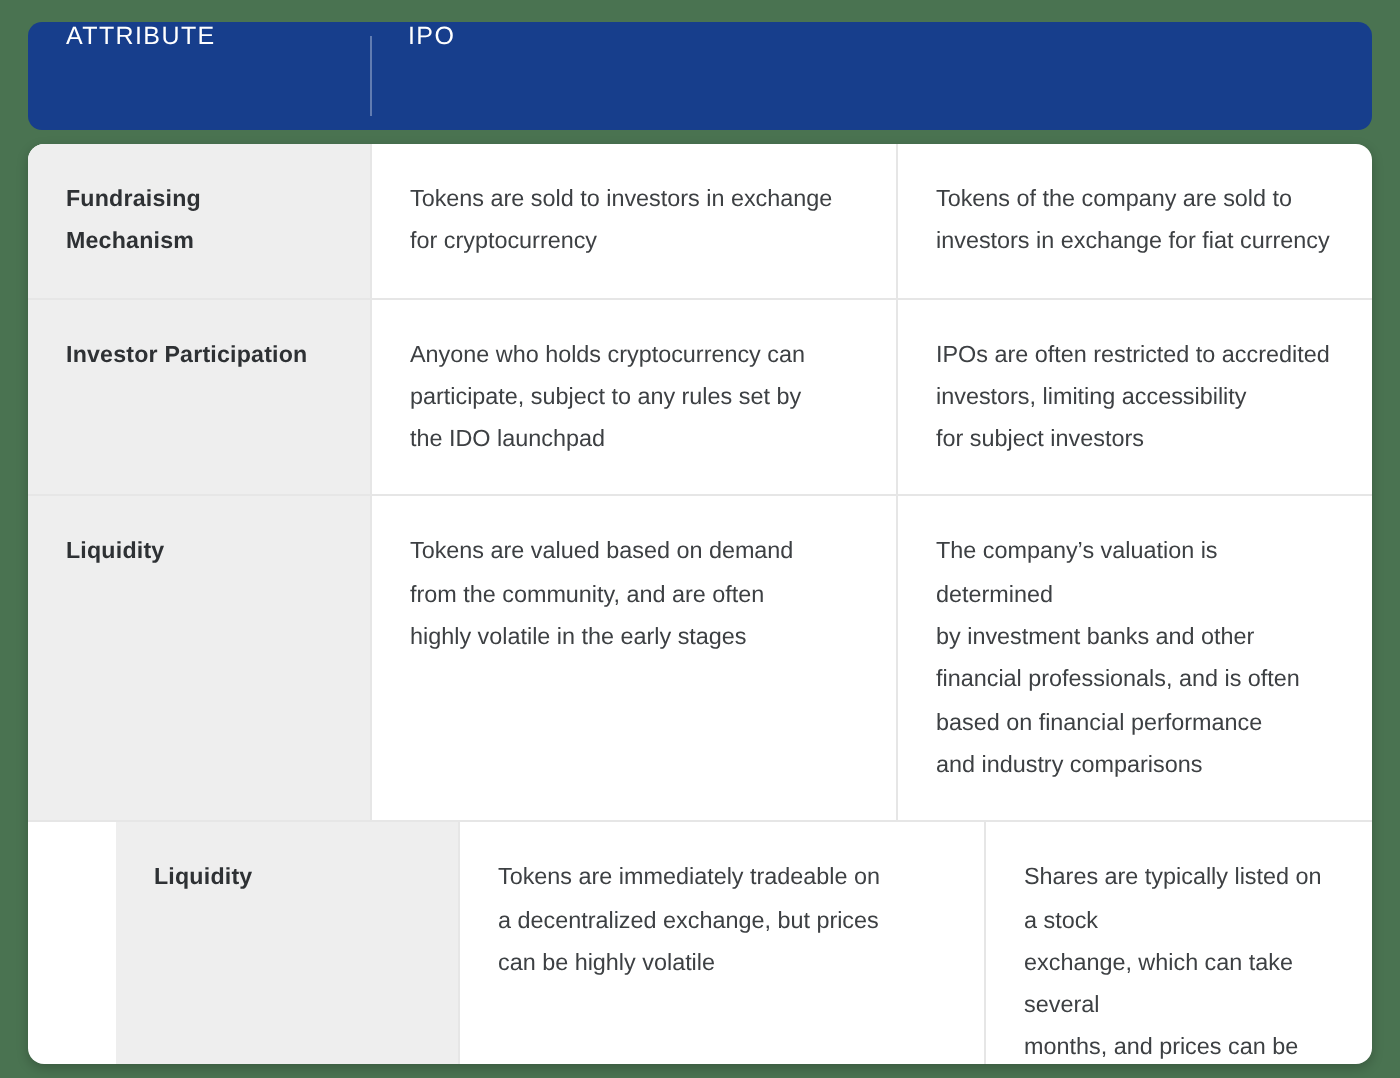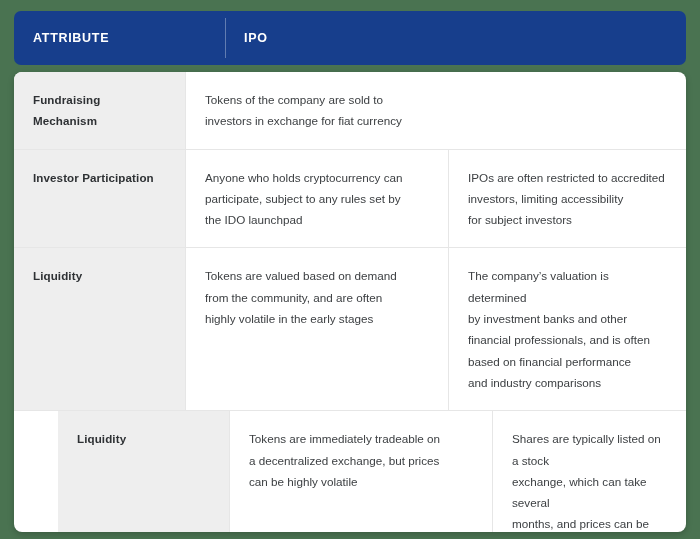--- a/index.html
+++ b/index.html
@@ -29,42 +29,42 @@
     display: flex;
     width: 100%;
     height: 54px;
     background: #173e8c;
     border-radius: 7px;
     overflow: hidden;
   }
 
   .th {
     display: flex;
-    align-items: center;
+    align-items: flex-start;
     padding: 0 0 0 19px;
     color: #ffffff;
     font-size: 12.5px;
-    font-weight: bold;
+    font-weight: normal;
     letter-spacing: 0.7px;
     position: relative;
   }
 
   .th + .th::before {
     content: "";
     position: absolute;
     left: 0;
     top: 7px;
     bottom: 7px;
     width: 1px;
     background: rgba(255,255,255,0.32);
   }
 
   .col-attr  { width: 171px; flex: 0 0 171px; }
   .col-ido   { width: 263px; flex: 0 0 263px; }
-  .col-ipo   { flex: 1 1 auto; margin-left: 40px; }
+  .col-ipo   { flex: 1 1 auto; }
 
   
   .table-body {
     margin-top: 7px;
     width: 100%;
     height: 460px;
     background: #ffffff;
     border-radius: 8px;
     overflow: hidden;
     box-shadow: 0 2px 6px rgba(0,0,0,0.22);
@@ -131,20 +131,24 @@
       <span>IPO</span>
     </div>
   </div>
 
   <div class="table-body">
 
     <div class="row r0">
       <div class="cell attr">
         <p>Fundraising Mechanism</p>
       </div>
+      <div class="cell ido">
+        <p>Tokens are sold to investors in exchange
+for cryptocurrency</p>
+      </div>
       <div class="cell ipo">
         <p>Tokens of the company are sold to
 investors in exchange for fiat currency</p>
       </div>
     </div>
 
     <div class="row r1">
       <div class="cell attr">
         <p>Investor Participation</p>
       </div>

